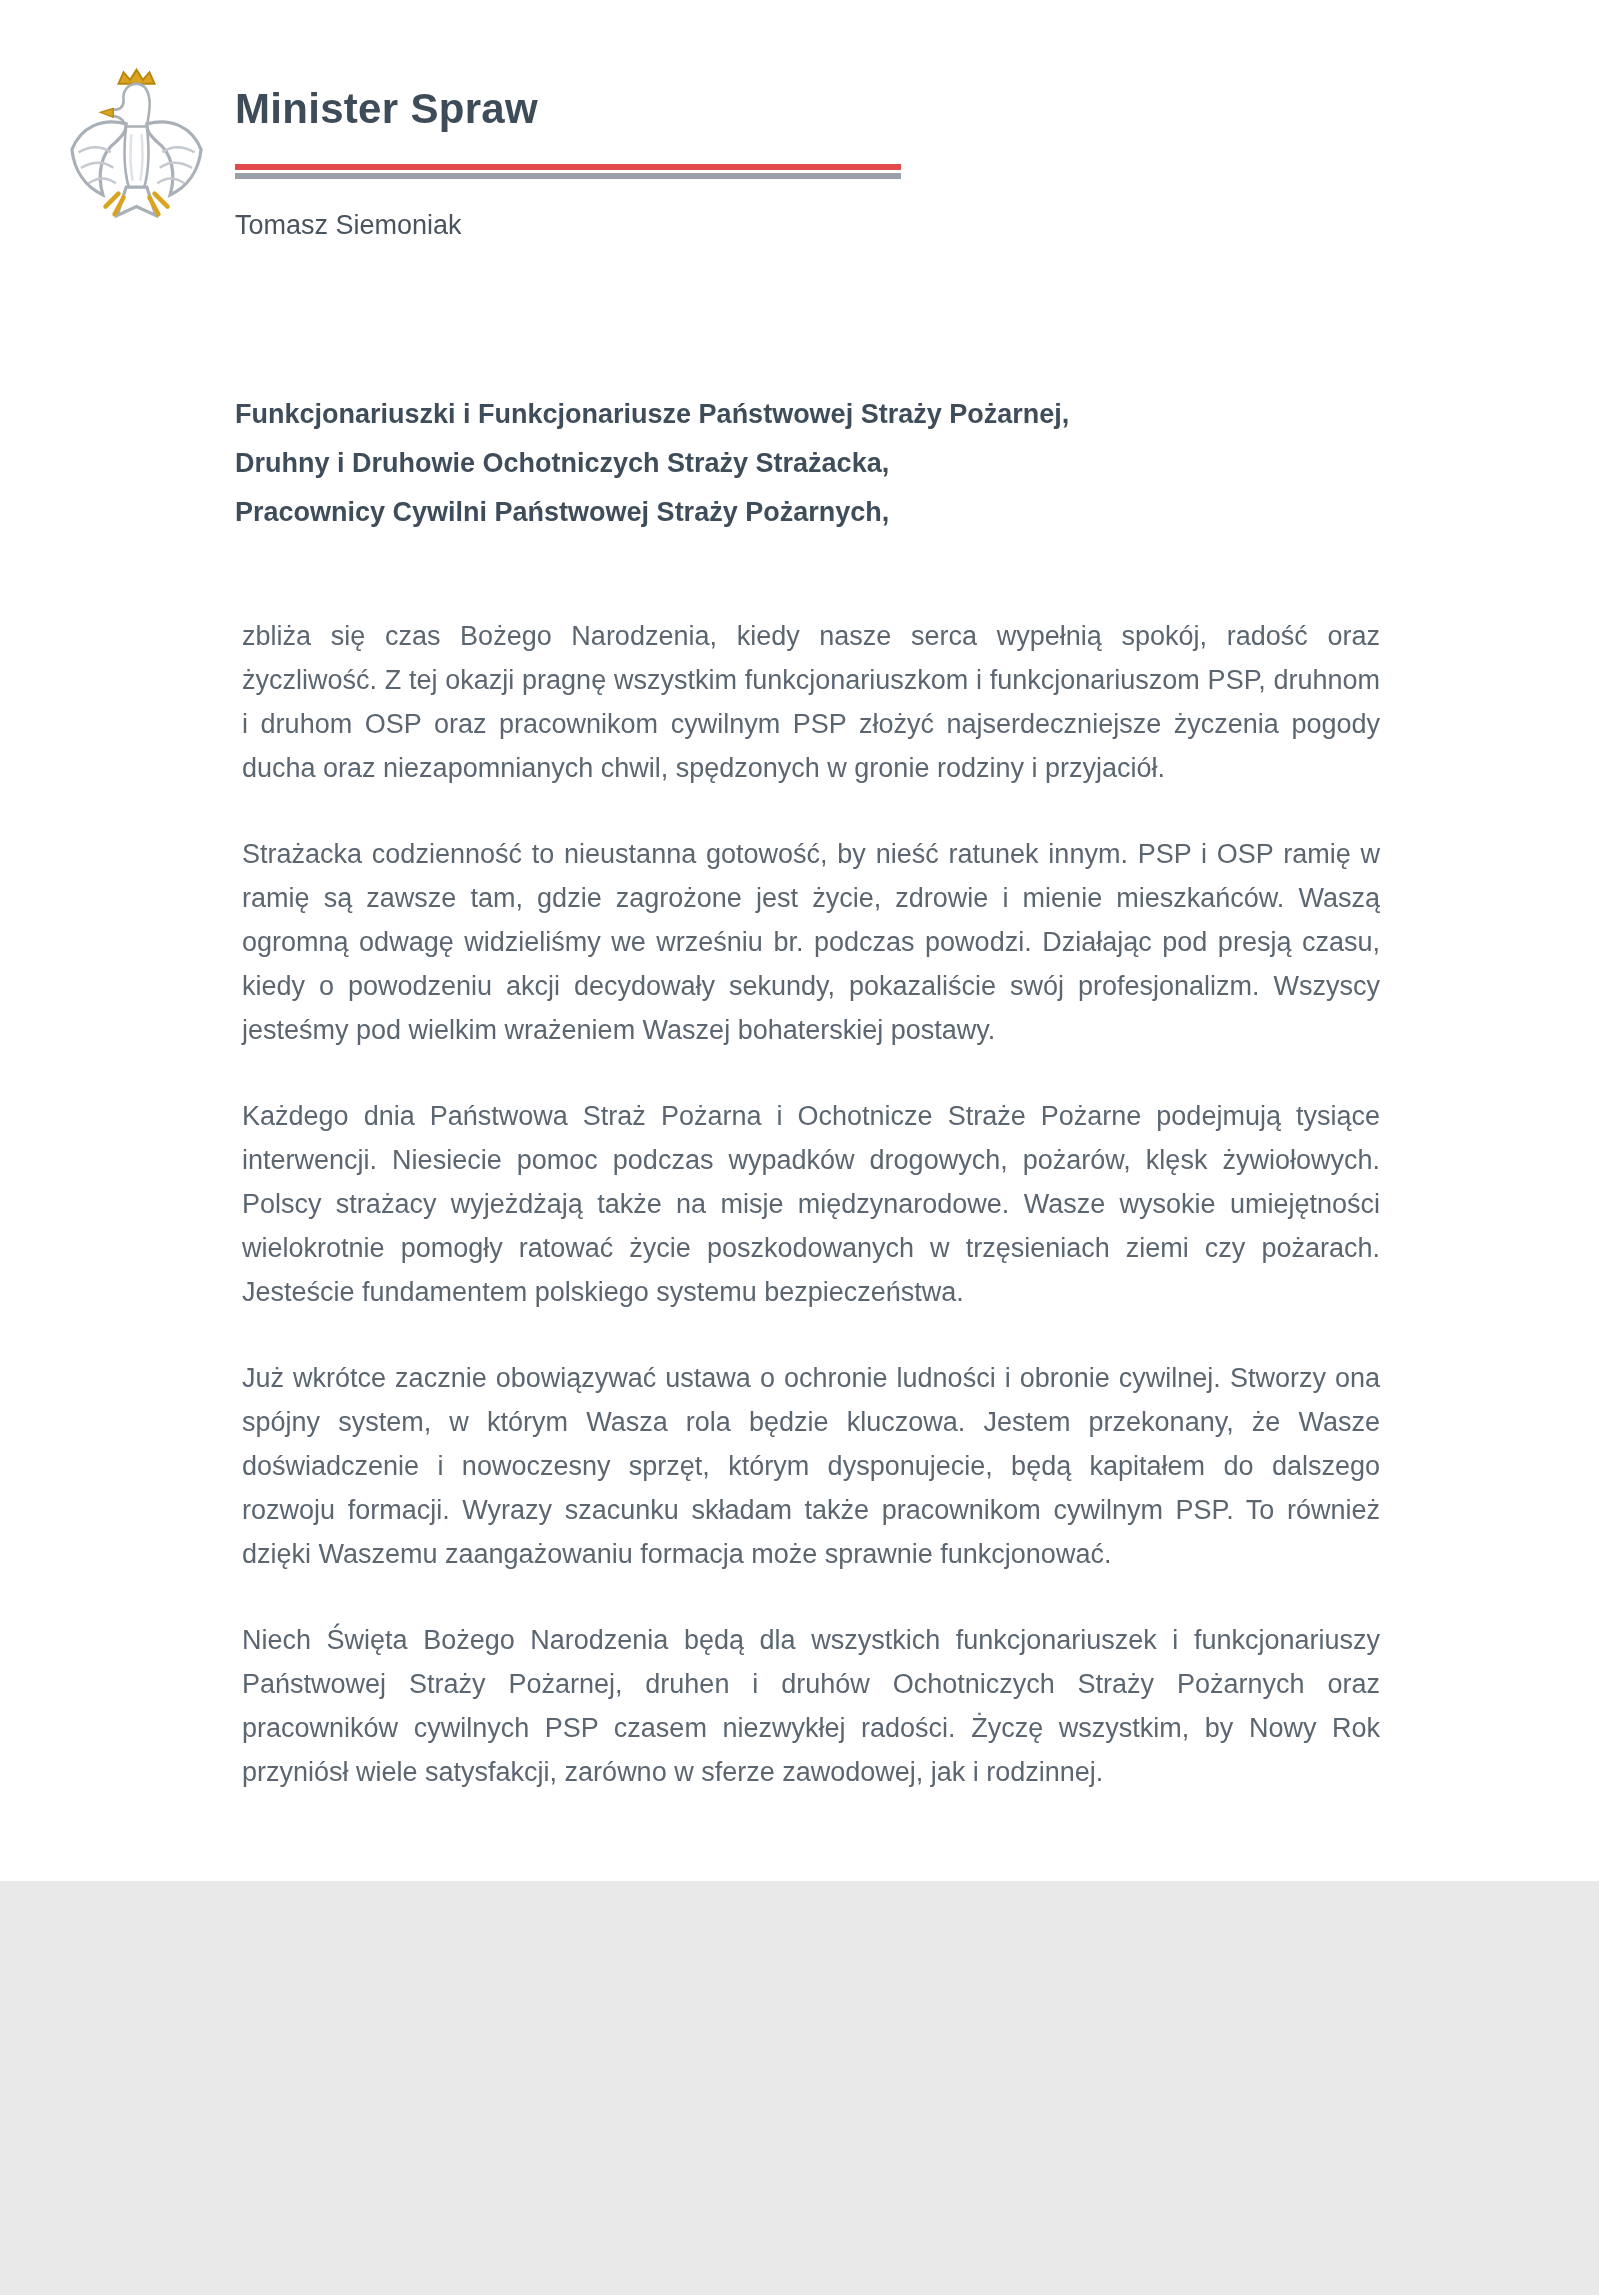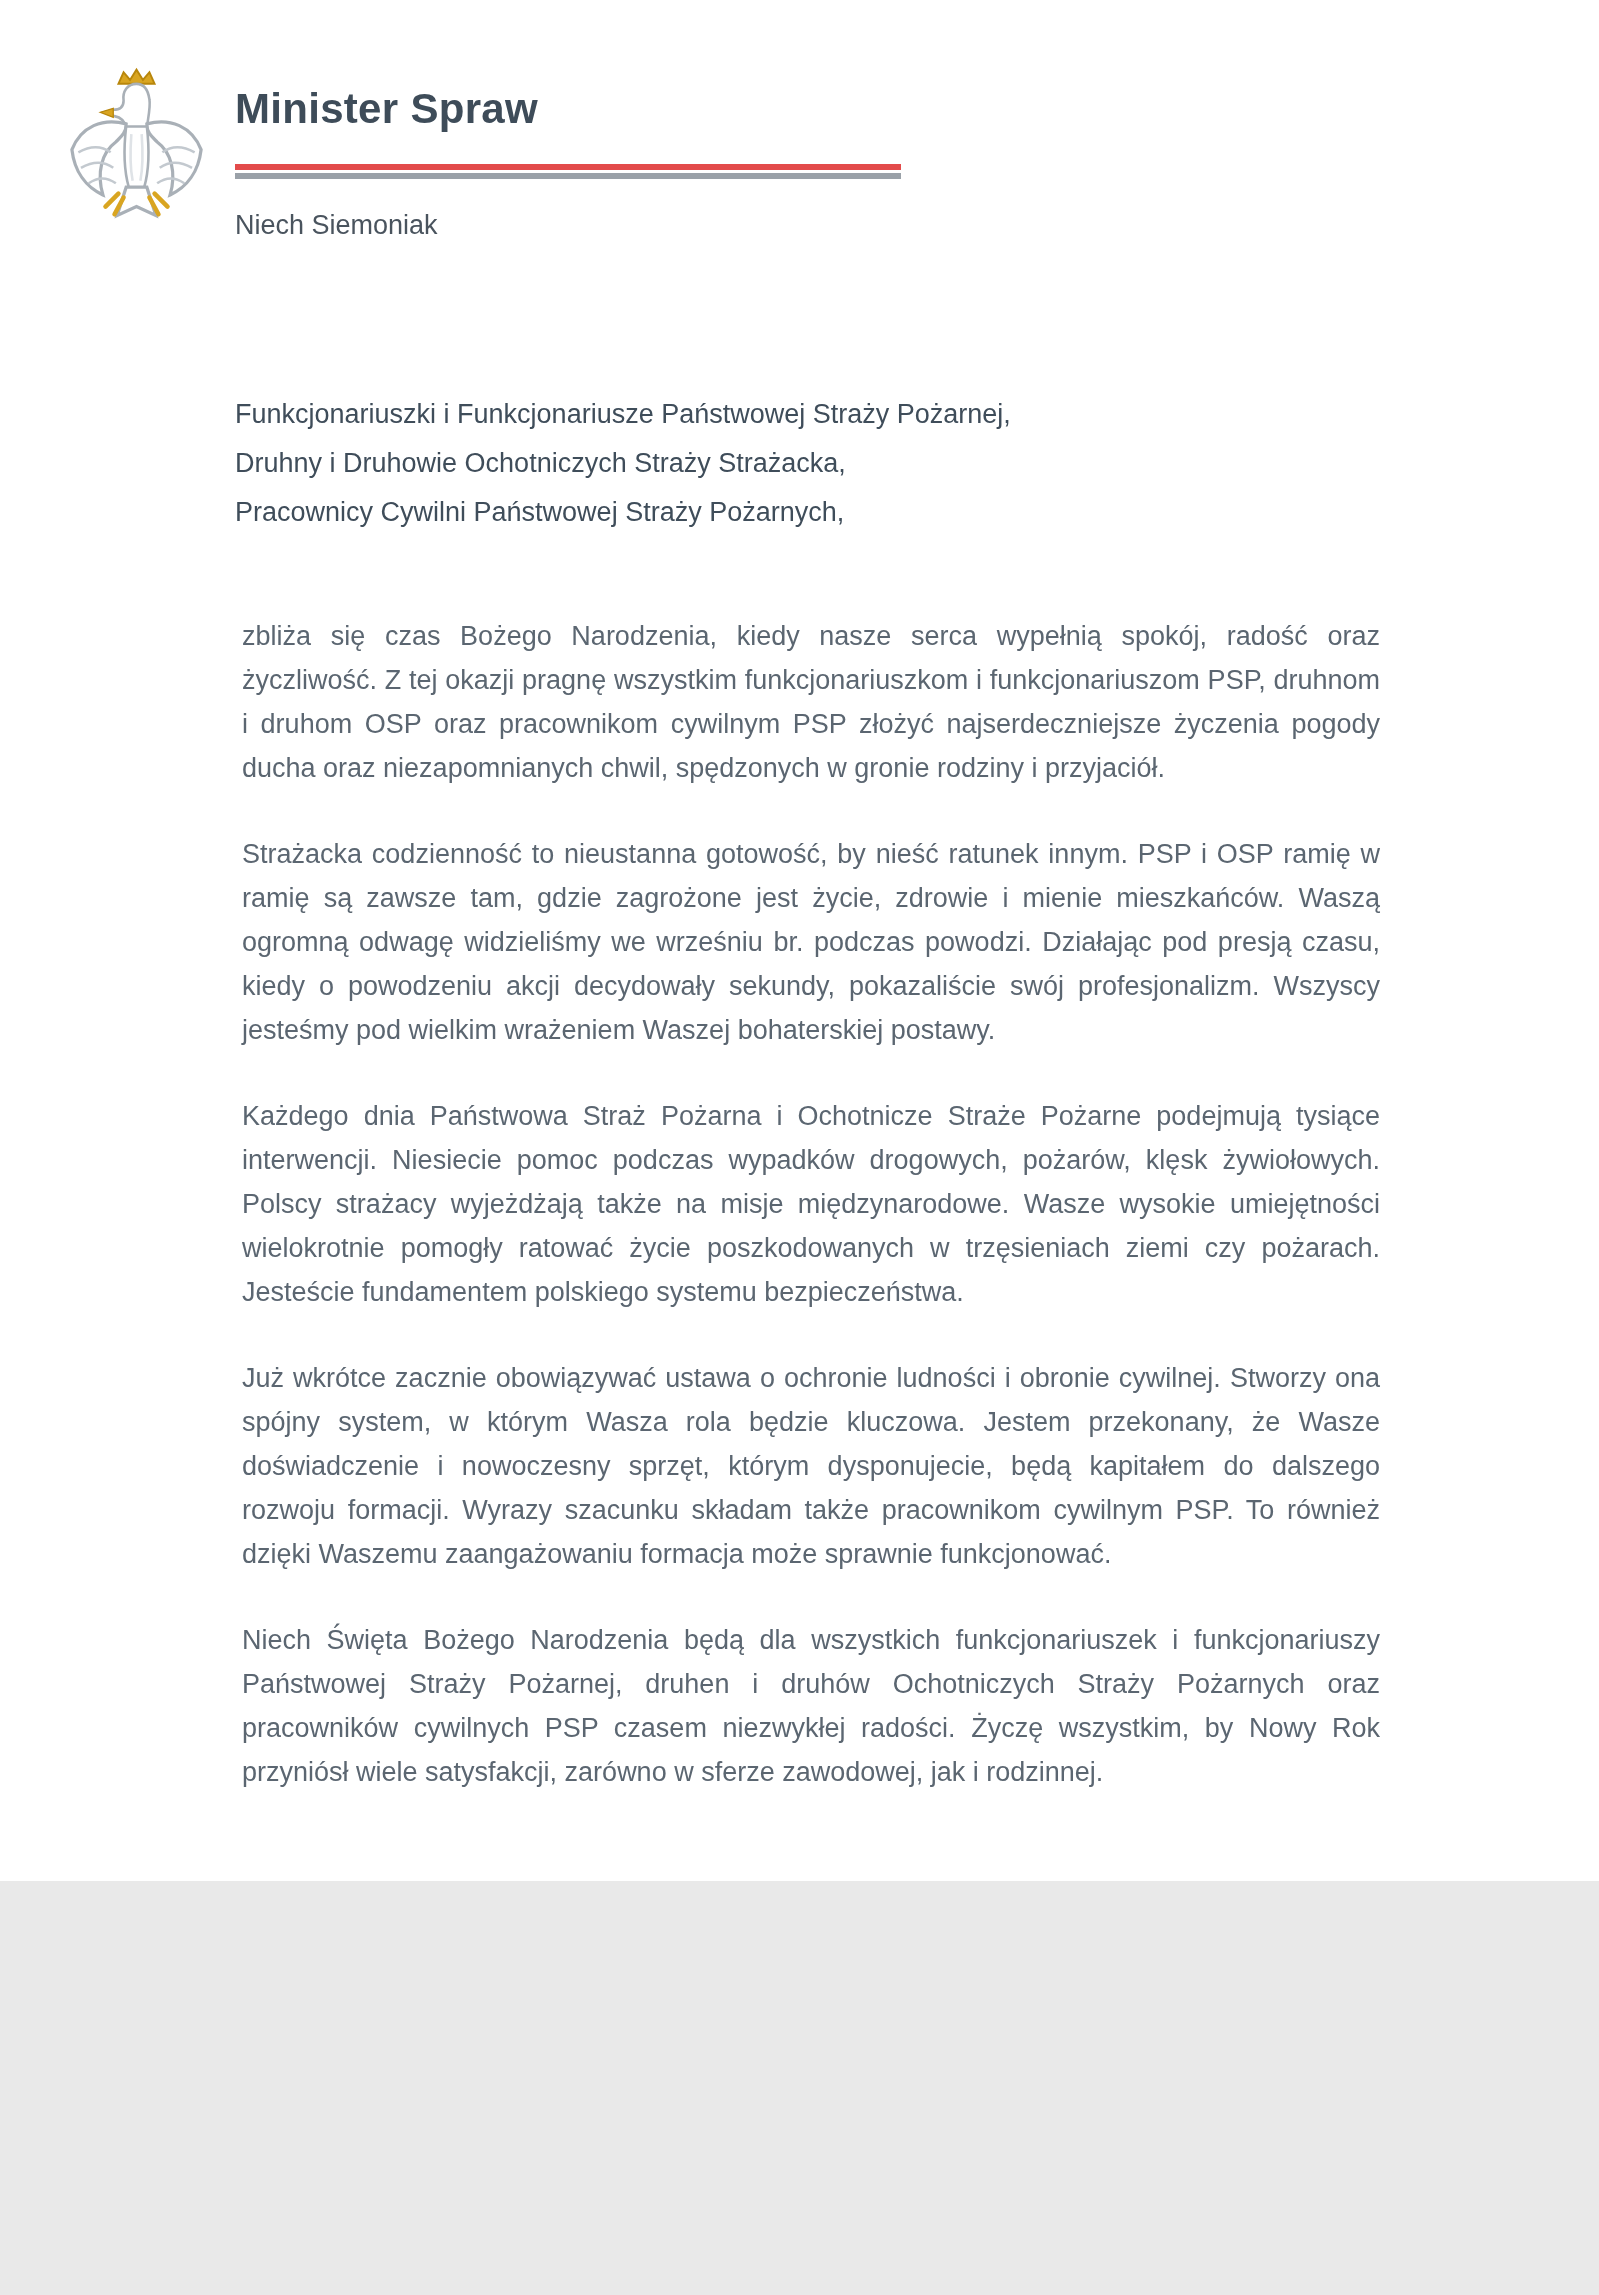--- a/index.html
+++ b/index.html
@@ -63,21 +63,21 @@
     position: absolute;
     top: 390px;
     left: 235px;
     width: 1145px;
     color: #5b6671;
     font-size: 27px;
     line-height: 44px;
   }
   .salutation {
     color: #3f4d5a;
-    font-weight: normal;
+    font-weight: bold;
     font-size: 27px;
     line-height: 49px;
     margin-bottom: 77px;
   }
   .paragraph {
     text-align: justify;
     margin: 0 0 42px 7px;
   }
   .closing {
     margin-top: 80px;
@@ -124,21 +124,21 @@
 
     <div class="header-text">
       <div class="ministry-title">Minister Spraw</div>
 
       <div class="header-rule">
         <div class="rule-red"></div>
         <div class="rule-gap"></div>
         <div class="rule-gray"></div>
       </div>
 
-      <div class="minister-name">Niech Siemoniak</div>
+      <div class="minister-name">Tomasz Siemoniak</div>
     </div>
   </div>
 
   <div class="letter">
 
     <div class="salutation">
       <div>Funkcjonariuszki i Funkcjonariusze Państwowej Straży Pożarnej,</div>
       <div>Druhny i Druhowie Ochotniczych Straży Strażacka,</div>
       <div>Pracownicy Cywilni Państwowej Straży Pożarnych,</div>
     </div>

